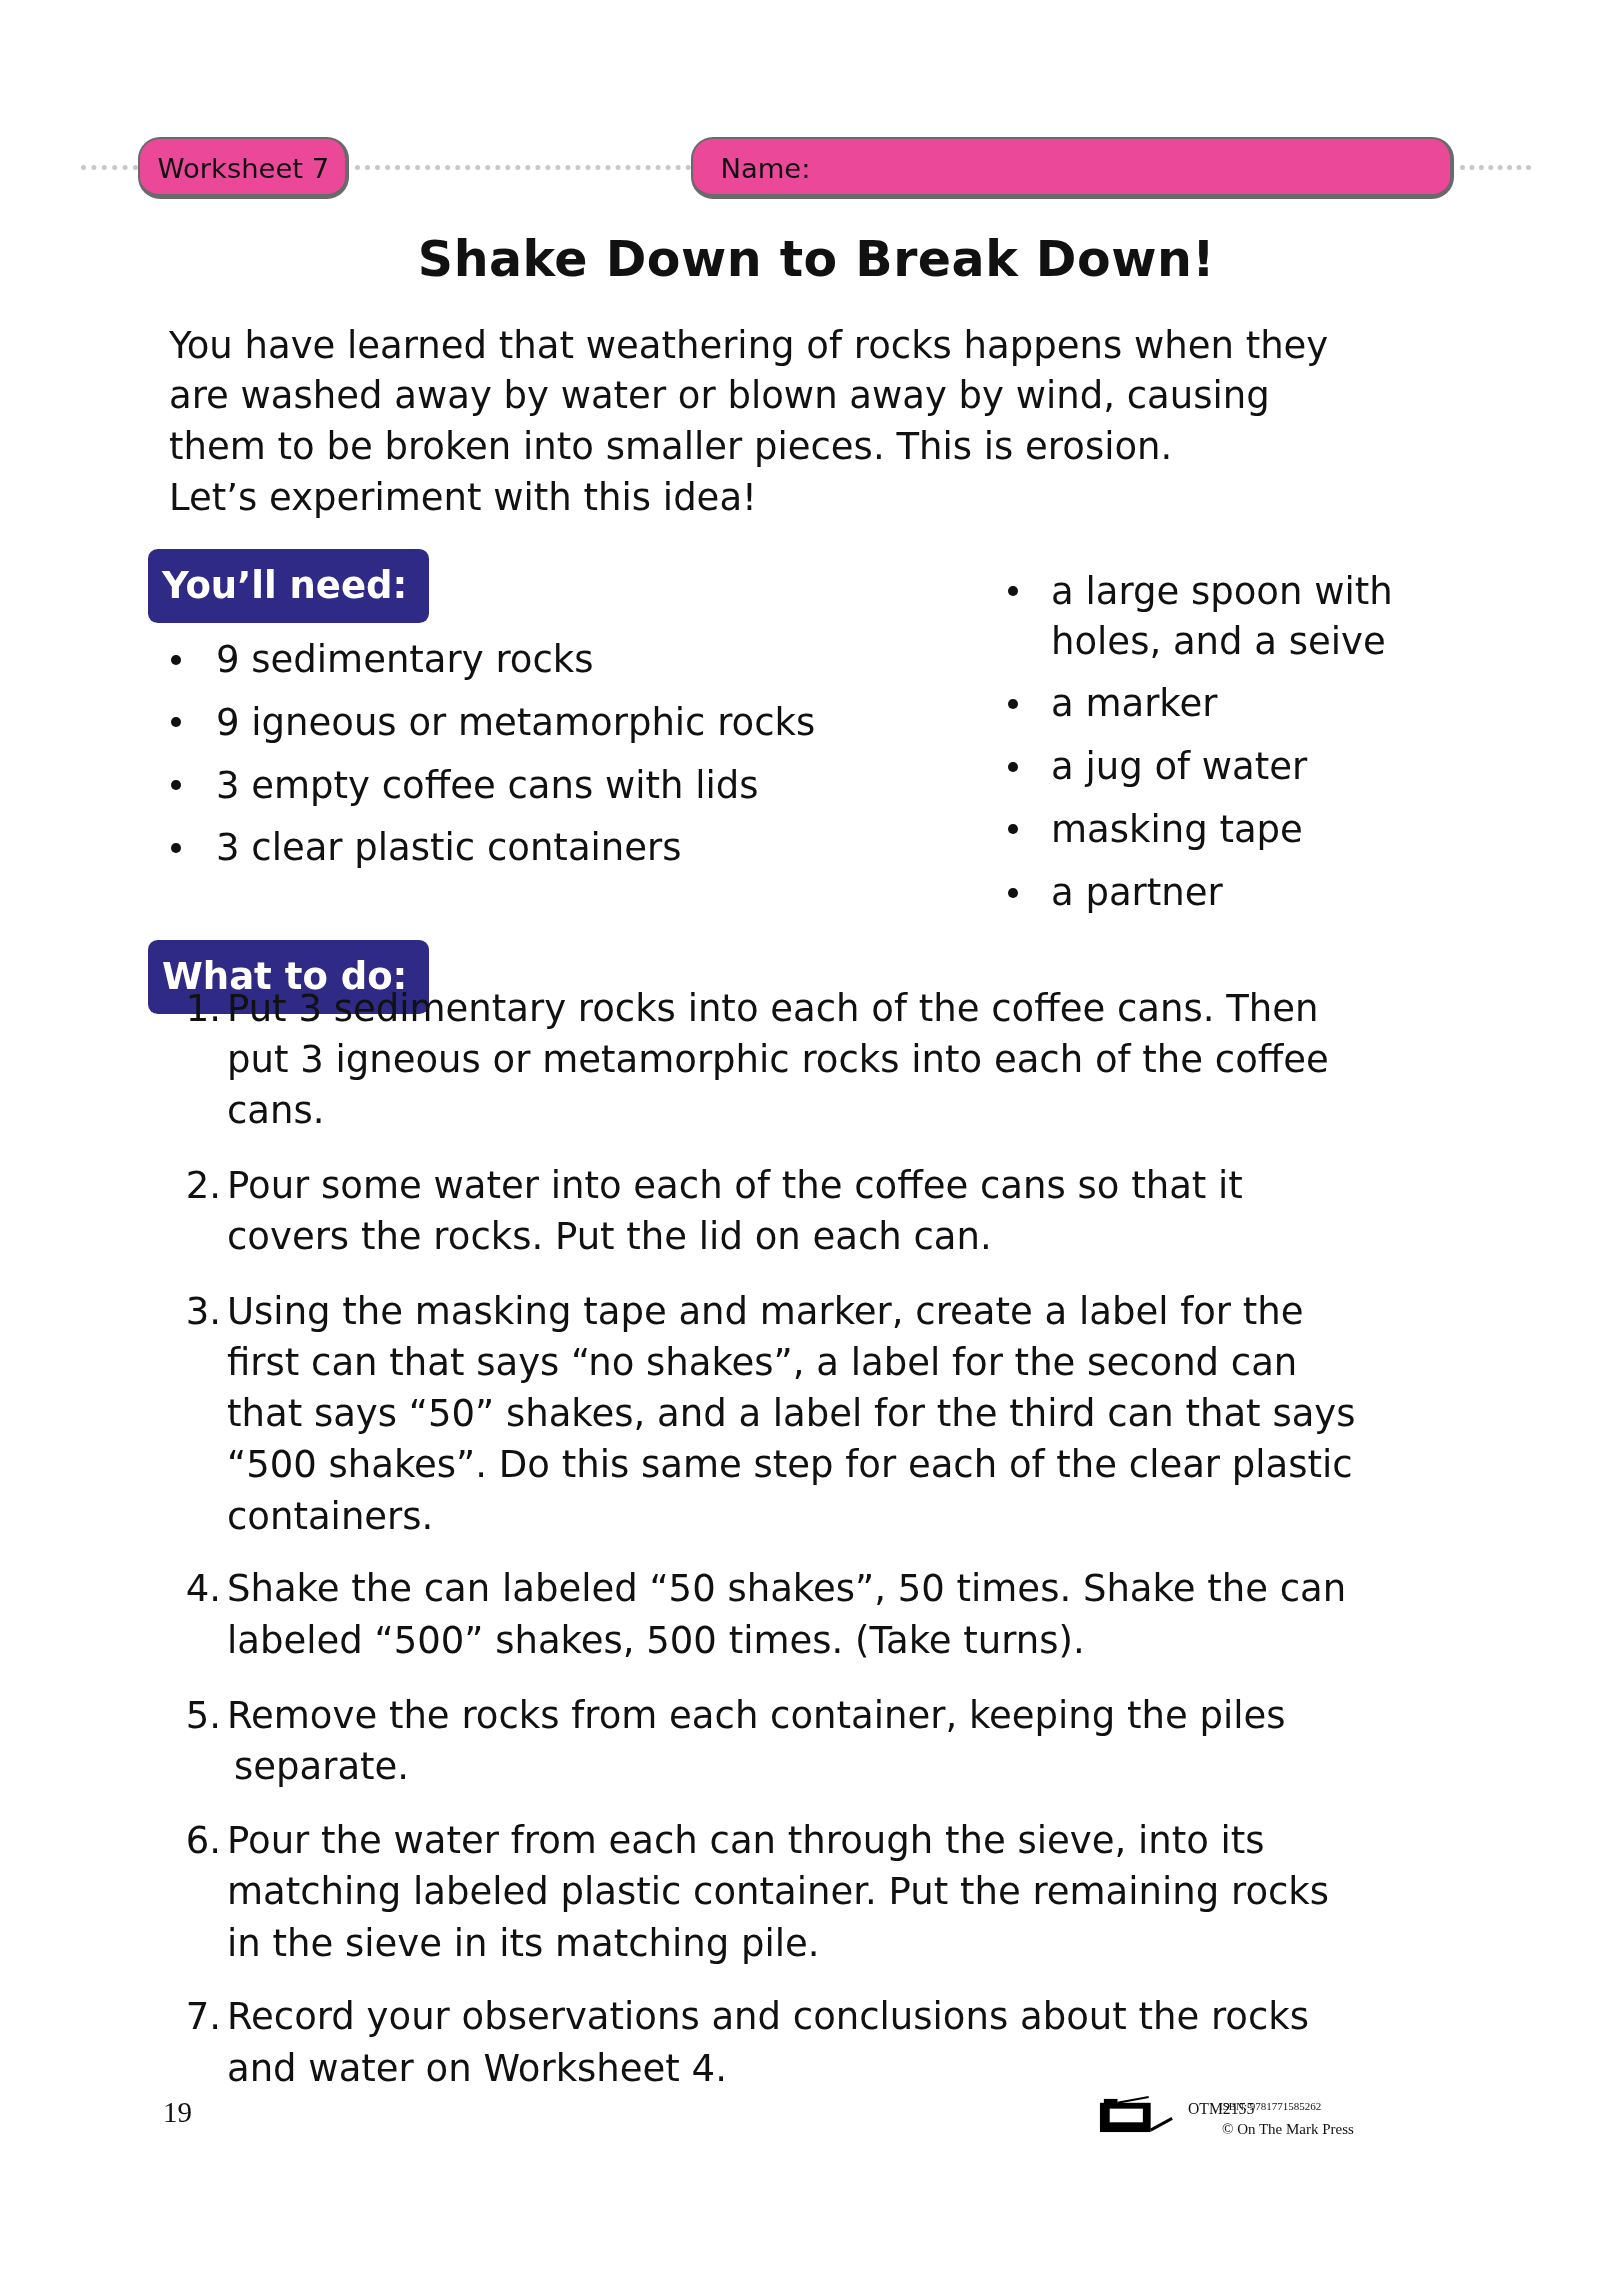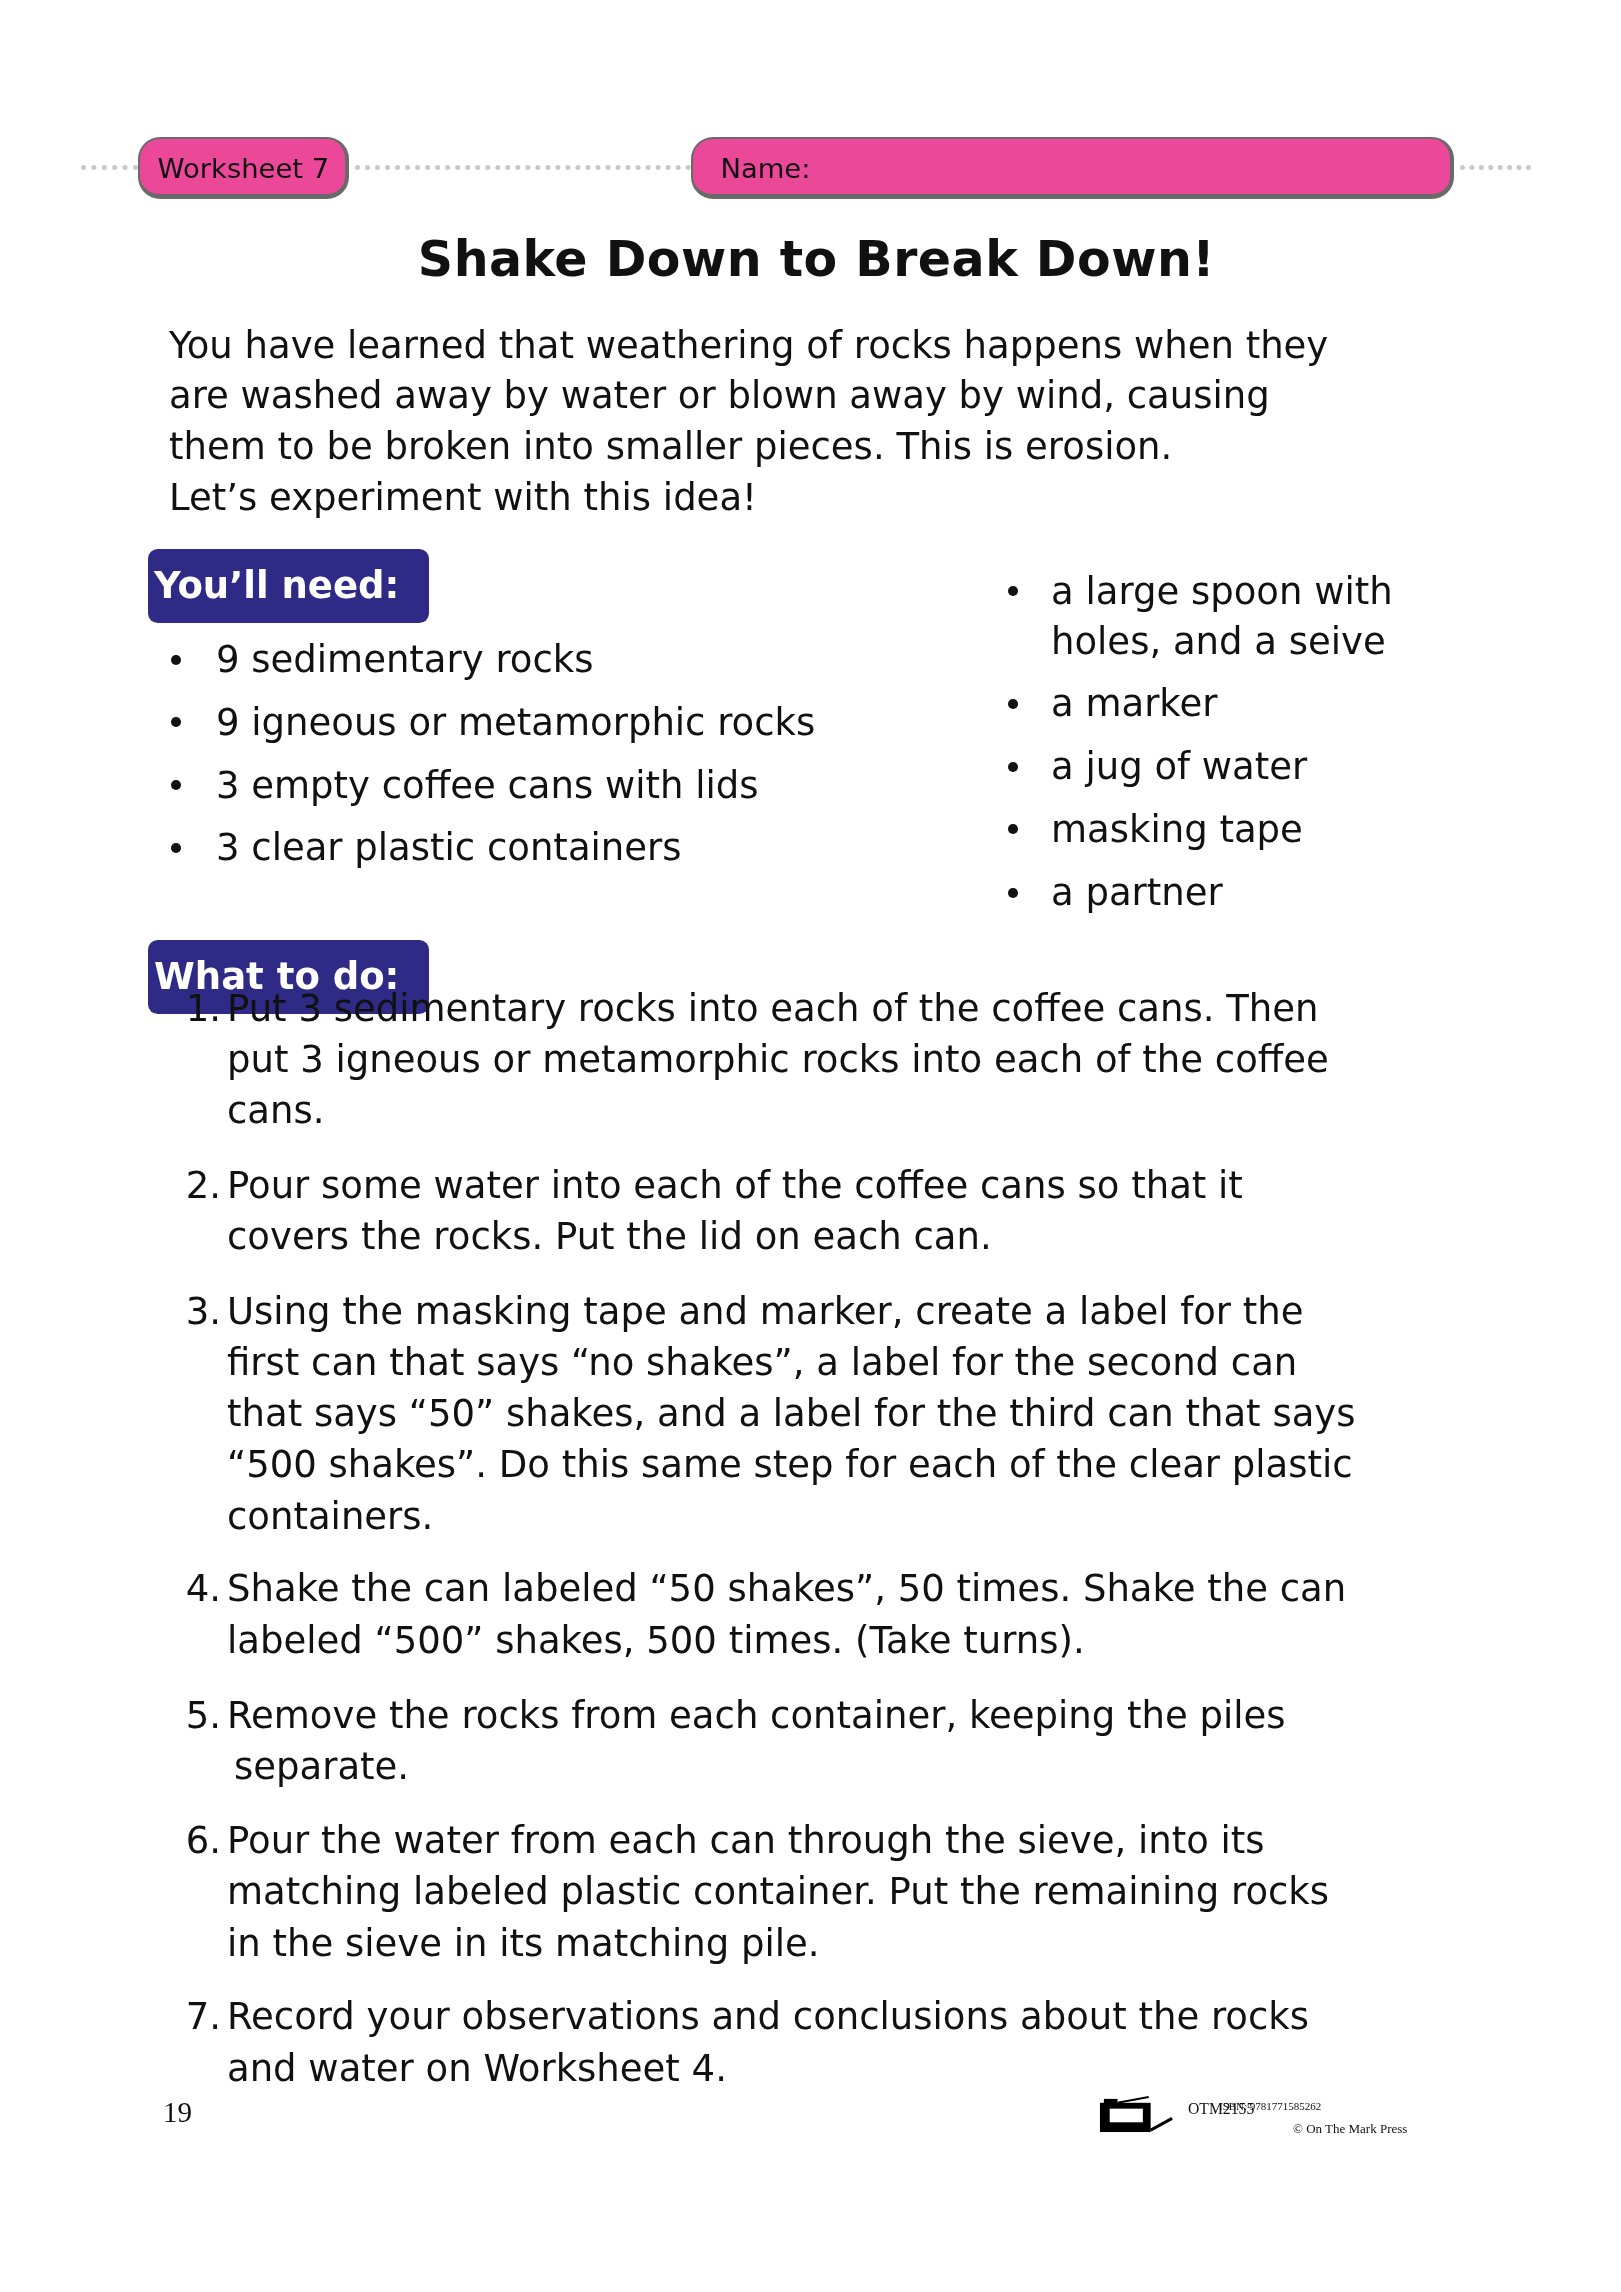--- a/index.html
+++ b/index.html
@@ -9,21 +9,21 @@
   .dash-line { position: absolute; top: 165px; height: 0; border-top: 5.9px dotted #c8c8c8; }
   .hdr-box { position: absolute; top: 137px; height: 55px; background: #ec4899;
              border: 2.9px solid #6a6a6a; border-right-width: 4.9px; border-bottom-width: 5.9px;
              border-radius: 22px; box-sizing: content-box; }
   .hdr-text { position: absolute; top: 13.7px; font-size: 27.4px; color: #111; white-space: nowrap; }
   .title { position: absolute; top: 231px; left: 0; width: 1633px; text-align: center;
            font-size: 49px; font-weight: bold; letter-spacing: 0.5px; }
   .line { position: absolute; font-size: 37px; line-height: 51px; white-space: nowrap; }
   .badge { position: absolute; left: 148px; width: 281px; height: 74px; background: #2e2a85;
            border-radius: 9.8px; color: #fff; font-weight: bold; font-size: 37px;
-           line-height: 74px; padding-left: 6px; box-sizing: border-box; }
+           line-height: 74px; padding-left: 14px; box-sizing: border-box; }
   .bullet { position: absolute; width: 9.8px; height: 9.8px; border-radius: 50%; background: #111; }
   .num { position: absolute; font-size: 37px; line-height: 51px; text-align: right; width: 49px; }
   .footer-serif { font-family: "Liberation Serif", serif; }
 </style>
 </head>
 <body>
 
 <div class="dash-line" style="left:81px; width:57px;"></div>
 <div class="dash-line" style="left:355px; width:336px;"></div>
 <div class="dash-line" style="left:1460px; width:71px;"></div>
@@ -153,14 +153,14 @@
     <rect x="2" y="8" width="52" height="30" fill="#000"></rect>
     <rect x="12" y="14" width="34" height="14" fill="#fff"></rect>
     <rect x="6" y="4" width="14" height="6" fill="#000"></rect>
     <line x1="20" y1="8" x2="52" y2="2" stroke="#000" stroke-width="2"></line>
     <line x1="54" y1="36" x2="76" y2="24" stroke="#000" stroke-width="3"></line>
   </svg>
 </div>
 
 <div class="abs footer-serif" style="left:1188px; top:2100px; font-size:15.7px;">OTM2155</div>
 <div class="abs footer-serif" style="left:1219px; top:2100px; font-size:11px;">ISBN: 9781771585262</div>
-<div class="abs footer-serif" style="left:1293px; top:2121px; font-size:13px;">© On The Mark Press</div>
+<div class="abs footer-serif" style="left:1222px; top:2121px; font-size:15px;">© On The Mark Press</div>
 
 
 </body></html>

